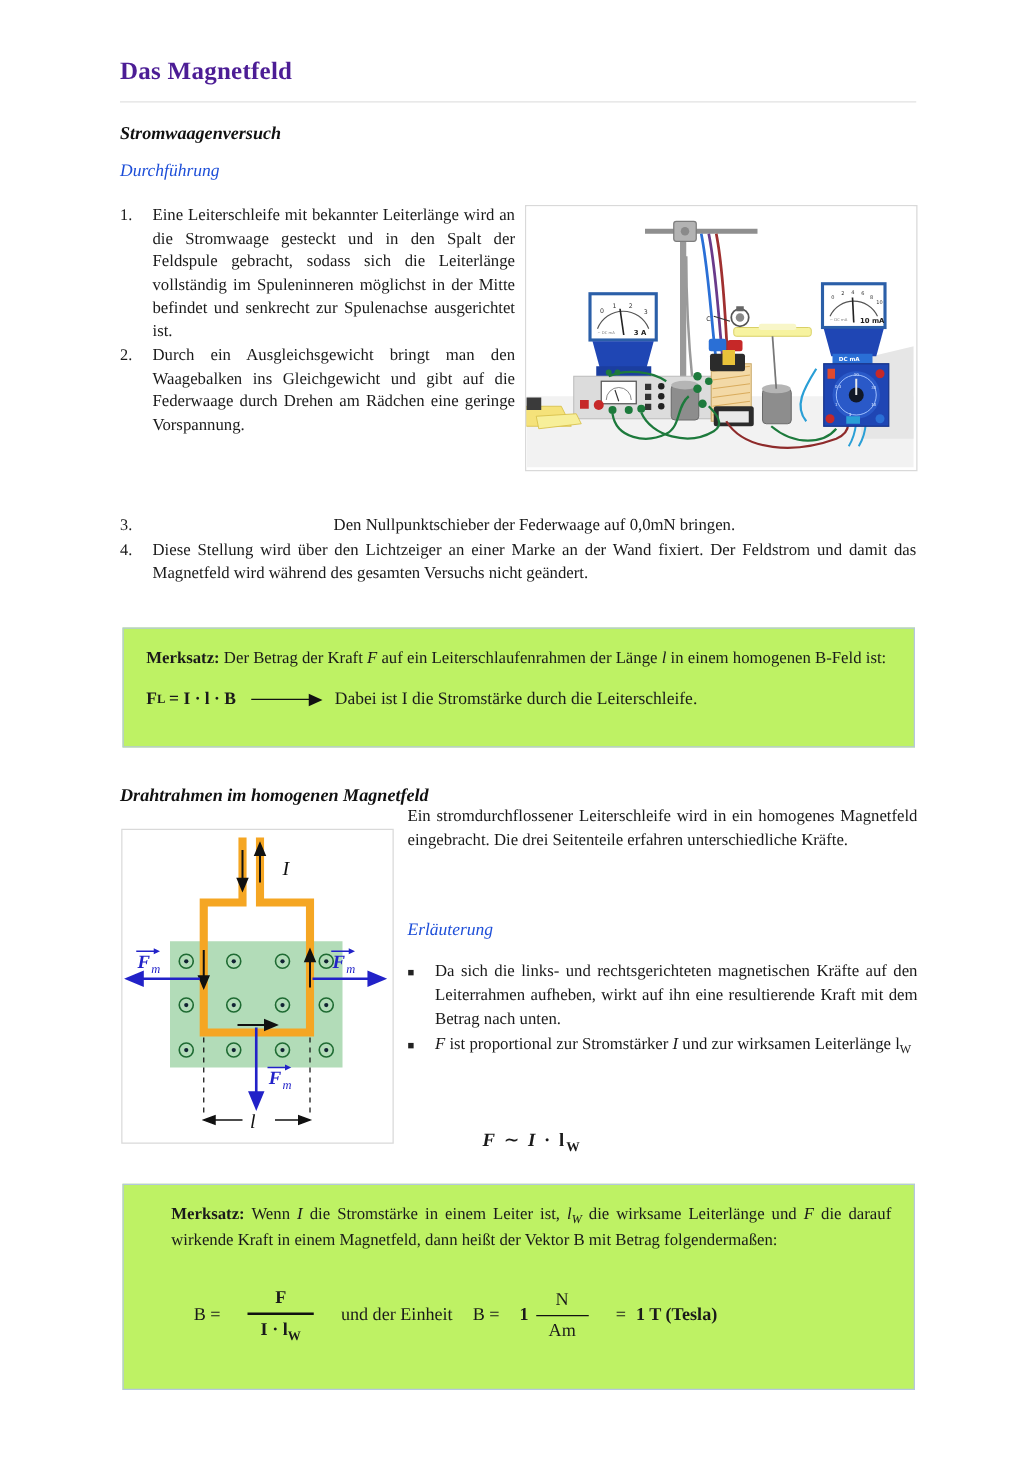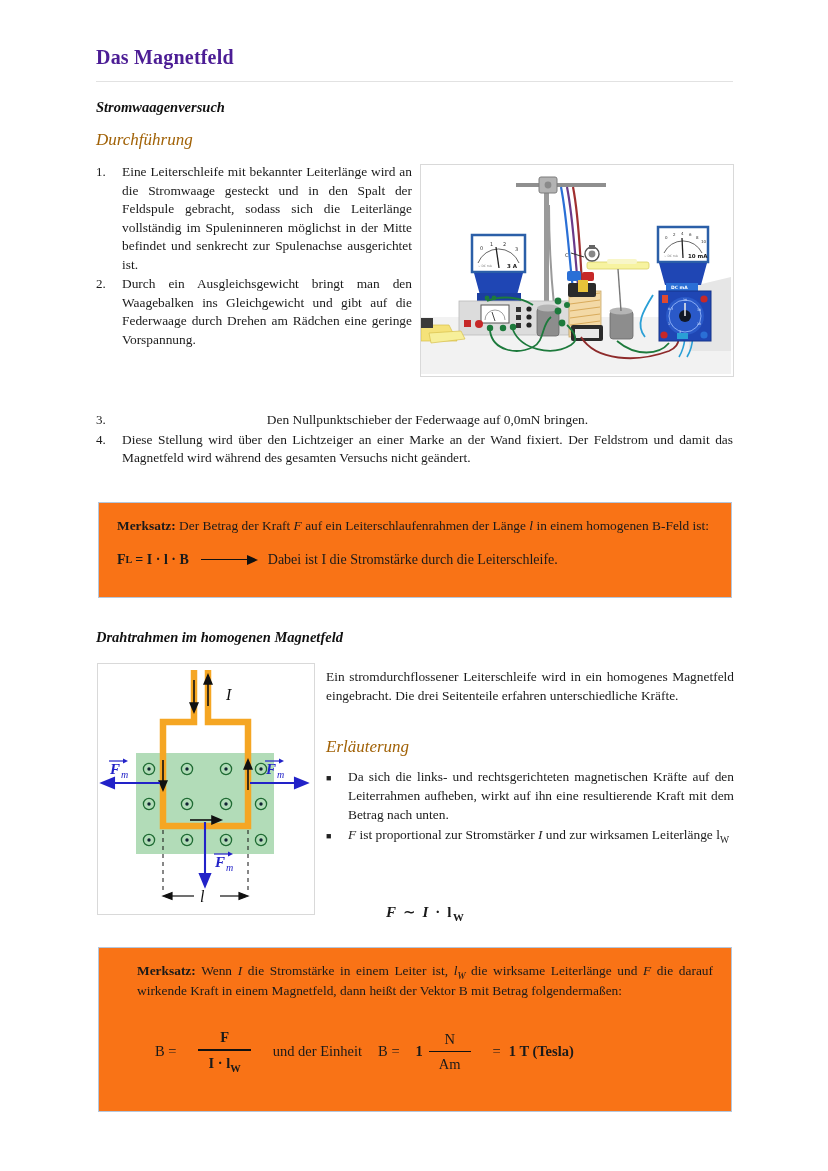--- a/index.html
+++ b/index.html
@@ -41,22 +41,22 @@
   .h-sub {
     position: absolute;
     font-weight: bold;
     font-style: italic;
     font-size: 14.5px;
     color: #111;
   }
   .h-italic {
     position: absolute;
     font-style: italic;
-    font-size: 17px;
-    color: #a16207;
+    font-size: 14px;
+    color: #1d4ed8;
   }
 
   
   .olist {
     position: absolute;
     font-size: 13.4px;
     line-height: 1.38;
   }
   .li {
     display: flex;
@@ -84,21 +84,21 @@
     border: 1px solid #d9d9d9;
     background: #ffffff;
     overflow: hidden;
   }
   .photo-frame svg { display: block; }
 
   
   .merksatz {
     position: absolute;
     border: 1px solid #b4c7dd;
-    background: #f97316;
+    background: #bef264;
     box-sizing: border-box;
     box-shadow: 0 0 0 3px #ffffff;
   }
   .merksatz .inner {
     padding: 14px 18px 16px 18px;
     font-size: 13.4px;
     line-height: 1.4;
   }
   .merksatz p { margin: 0; text-align: justify; }
   b.ms-lead { font-weight: bold; }
@@ -478,21 +478,21 @@
       <g stroke="#111" stroke-width="1.2" fill="#111">
         <line x1="67" y1="232" x2="96" y2="232"></line>
         <polygon points="65,232 74,228.6 74,235.4"></polygon>
         <line x1="122" y1="232" x2="148" y2="232"></line>
         <polygon points="150,232 141,228.6 141,235.4"></polygon>
       </g>
       <text x="102" y="238" font-family="Liberation Serif, serif" font-style="italic" font-size="16" fill="#111">l</text>
     </svg>
   </div>
 
-  <div class="rcol" style="top:668px;">
+  <div class="rcol" style="top:644px;">
     <p>Ein stromdurchflossener Leiterschleife wird in ein homogenes Magnetfeld eingebracht. Die drei Seitenteile erfahren unterschiedliche Kräfte.</p>
   </div>
 
   <div class="h-italic" style="left:326px; top:737px;">Erläuterung</div>
 
   <div class="rcol bullets" style="top:768px;">
     <div class="bul">
       <div class="bul-mark">■</div>
       <div class="bul-body">Da sich die links- und rechtsgerichteten magnetischen Kräfte auf den Leiterrahmen aufheben, wirkt auf ihn eine resultierende Kraft mit dem Betrag nach unten.</div>
     </div>

